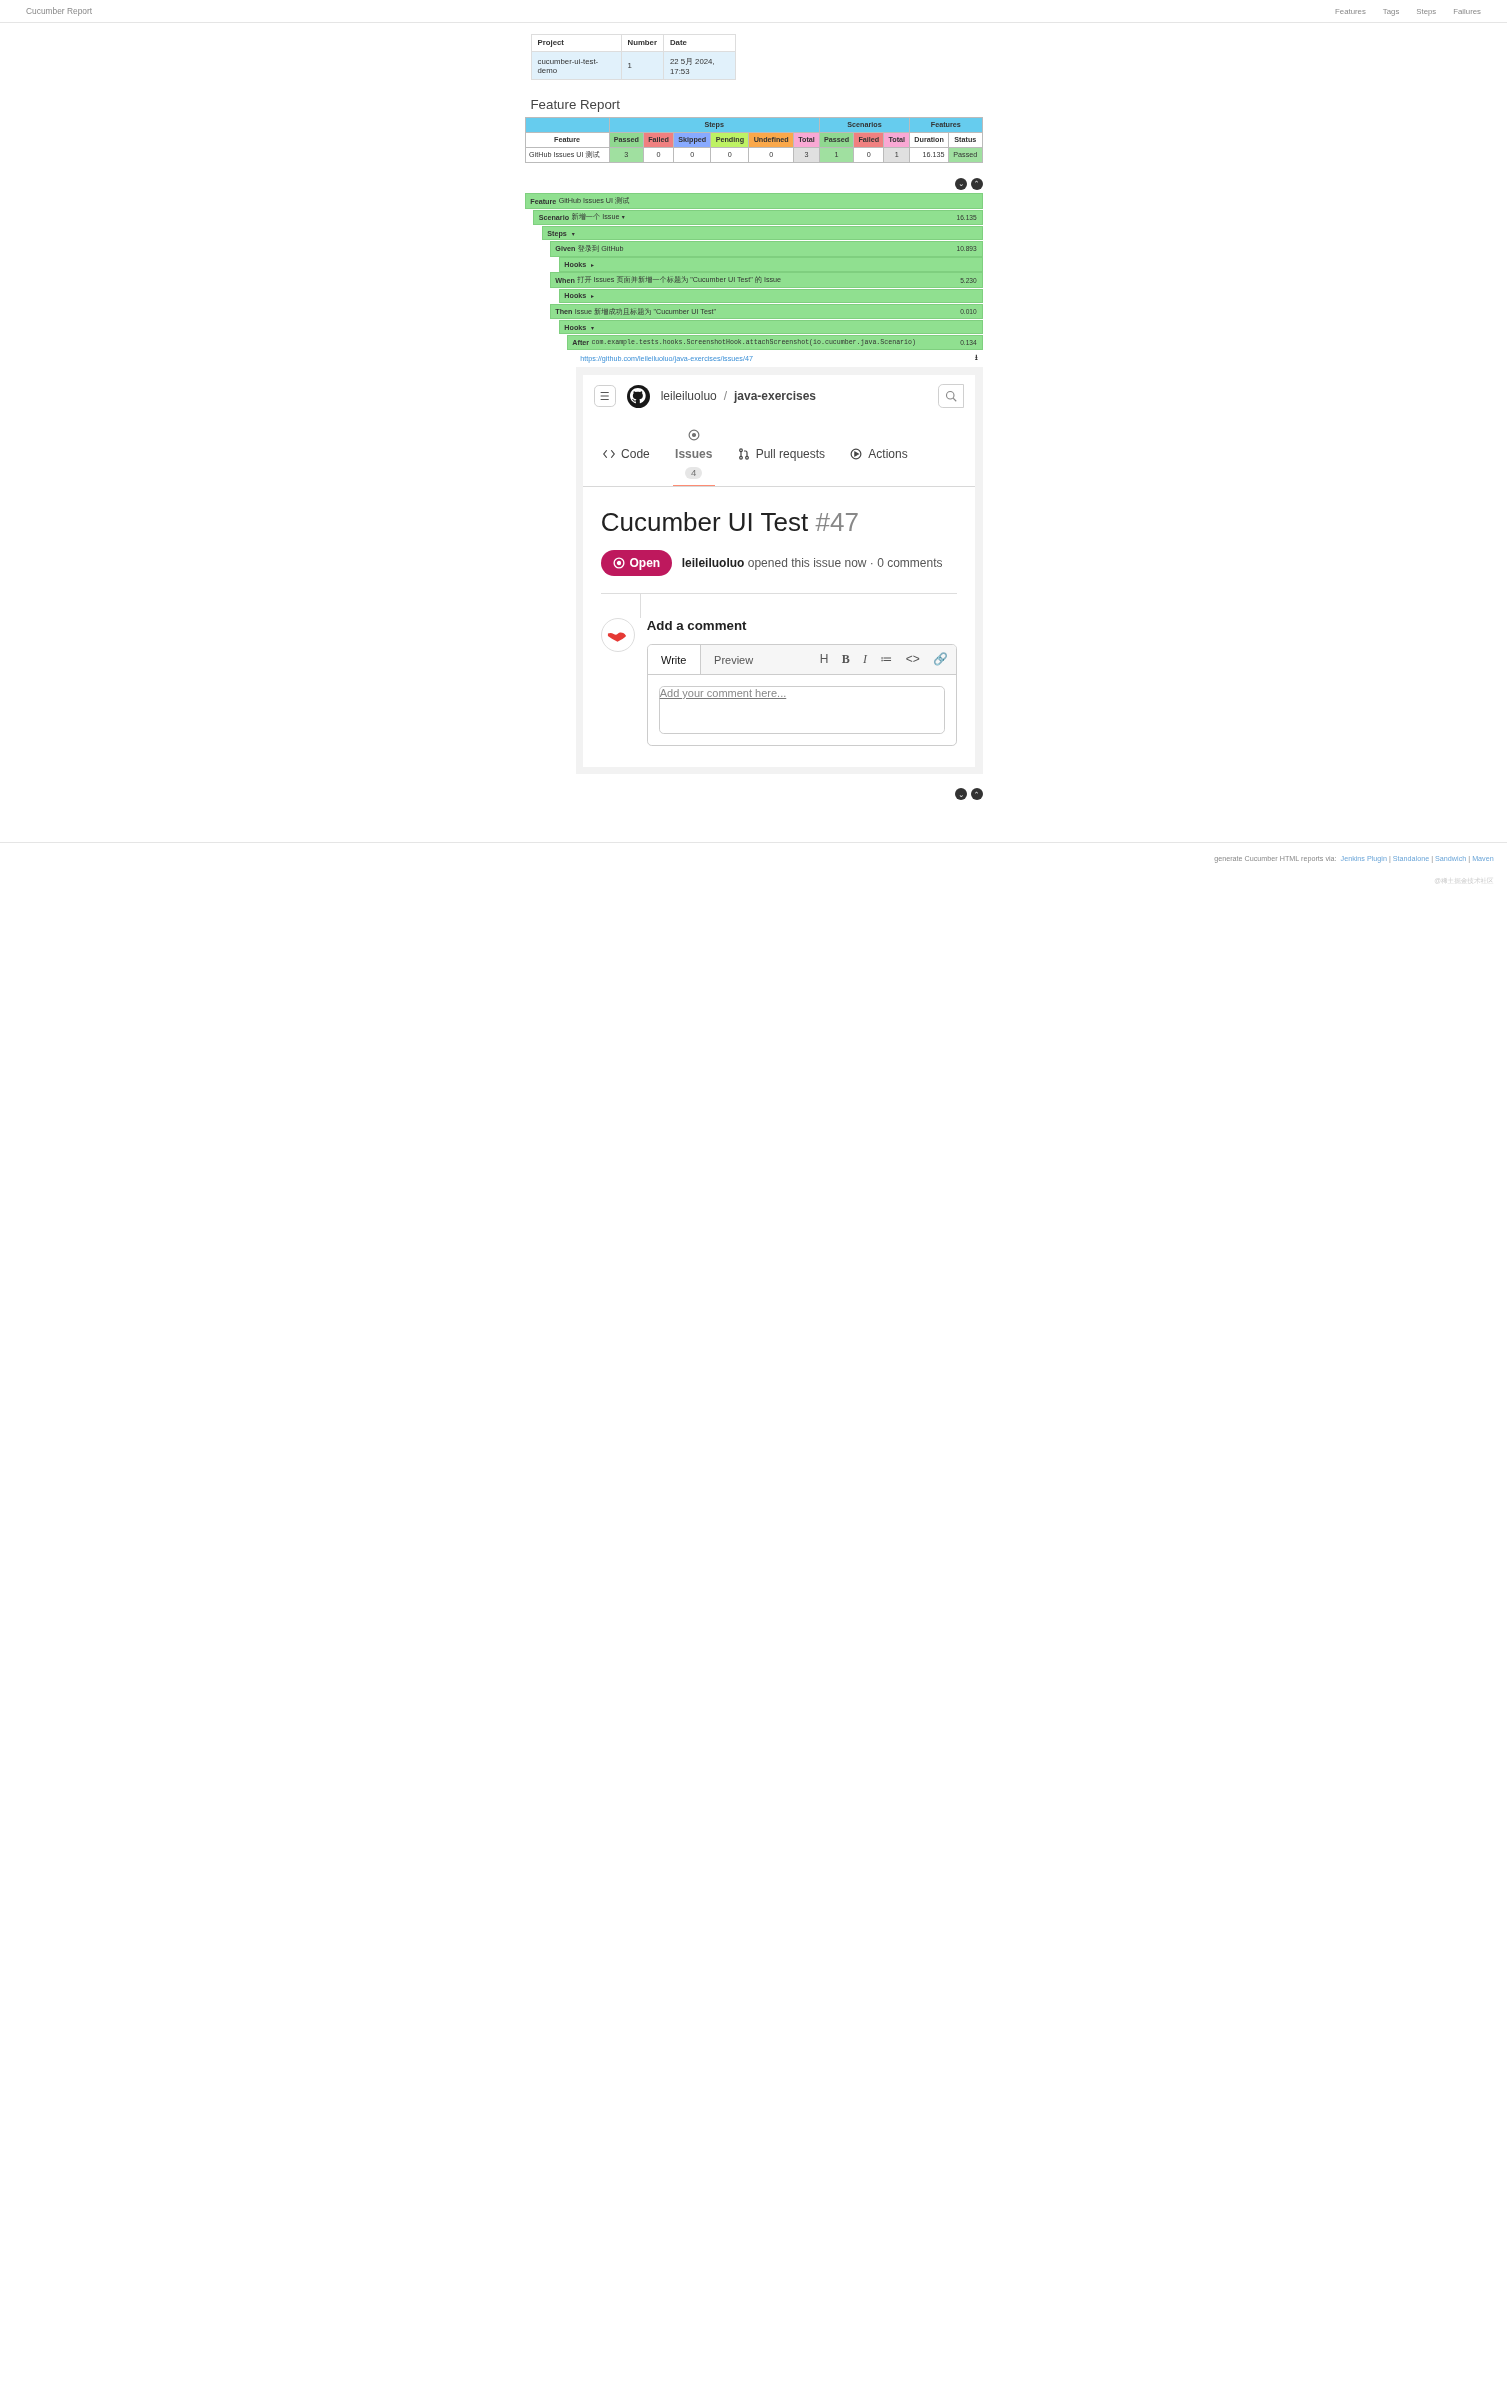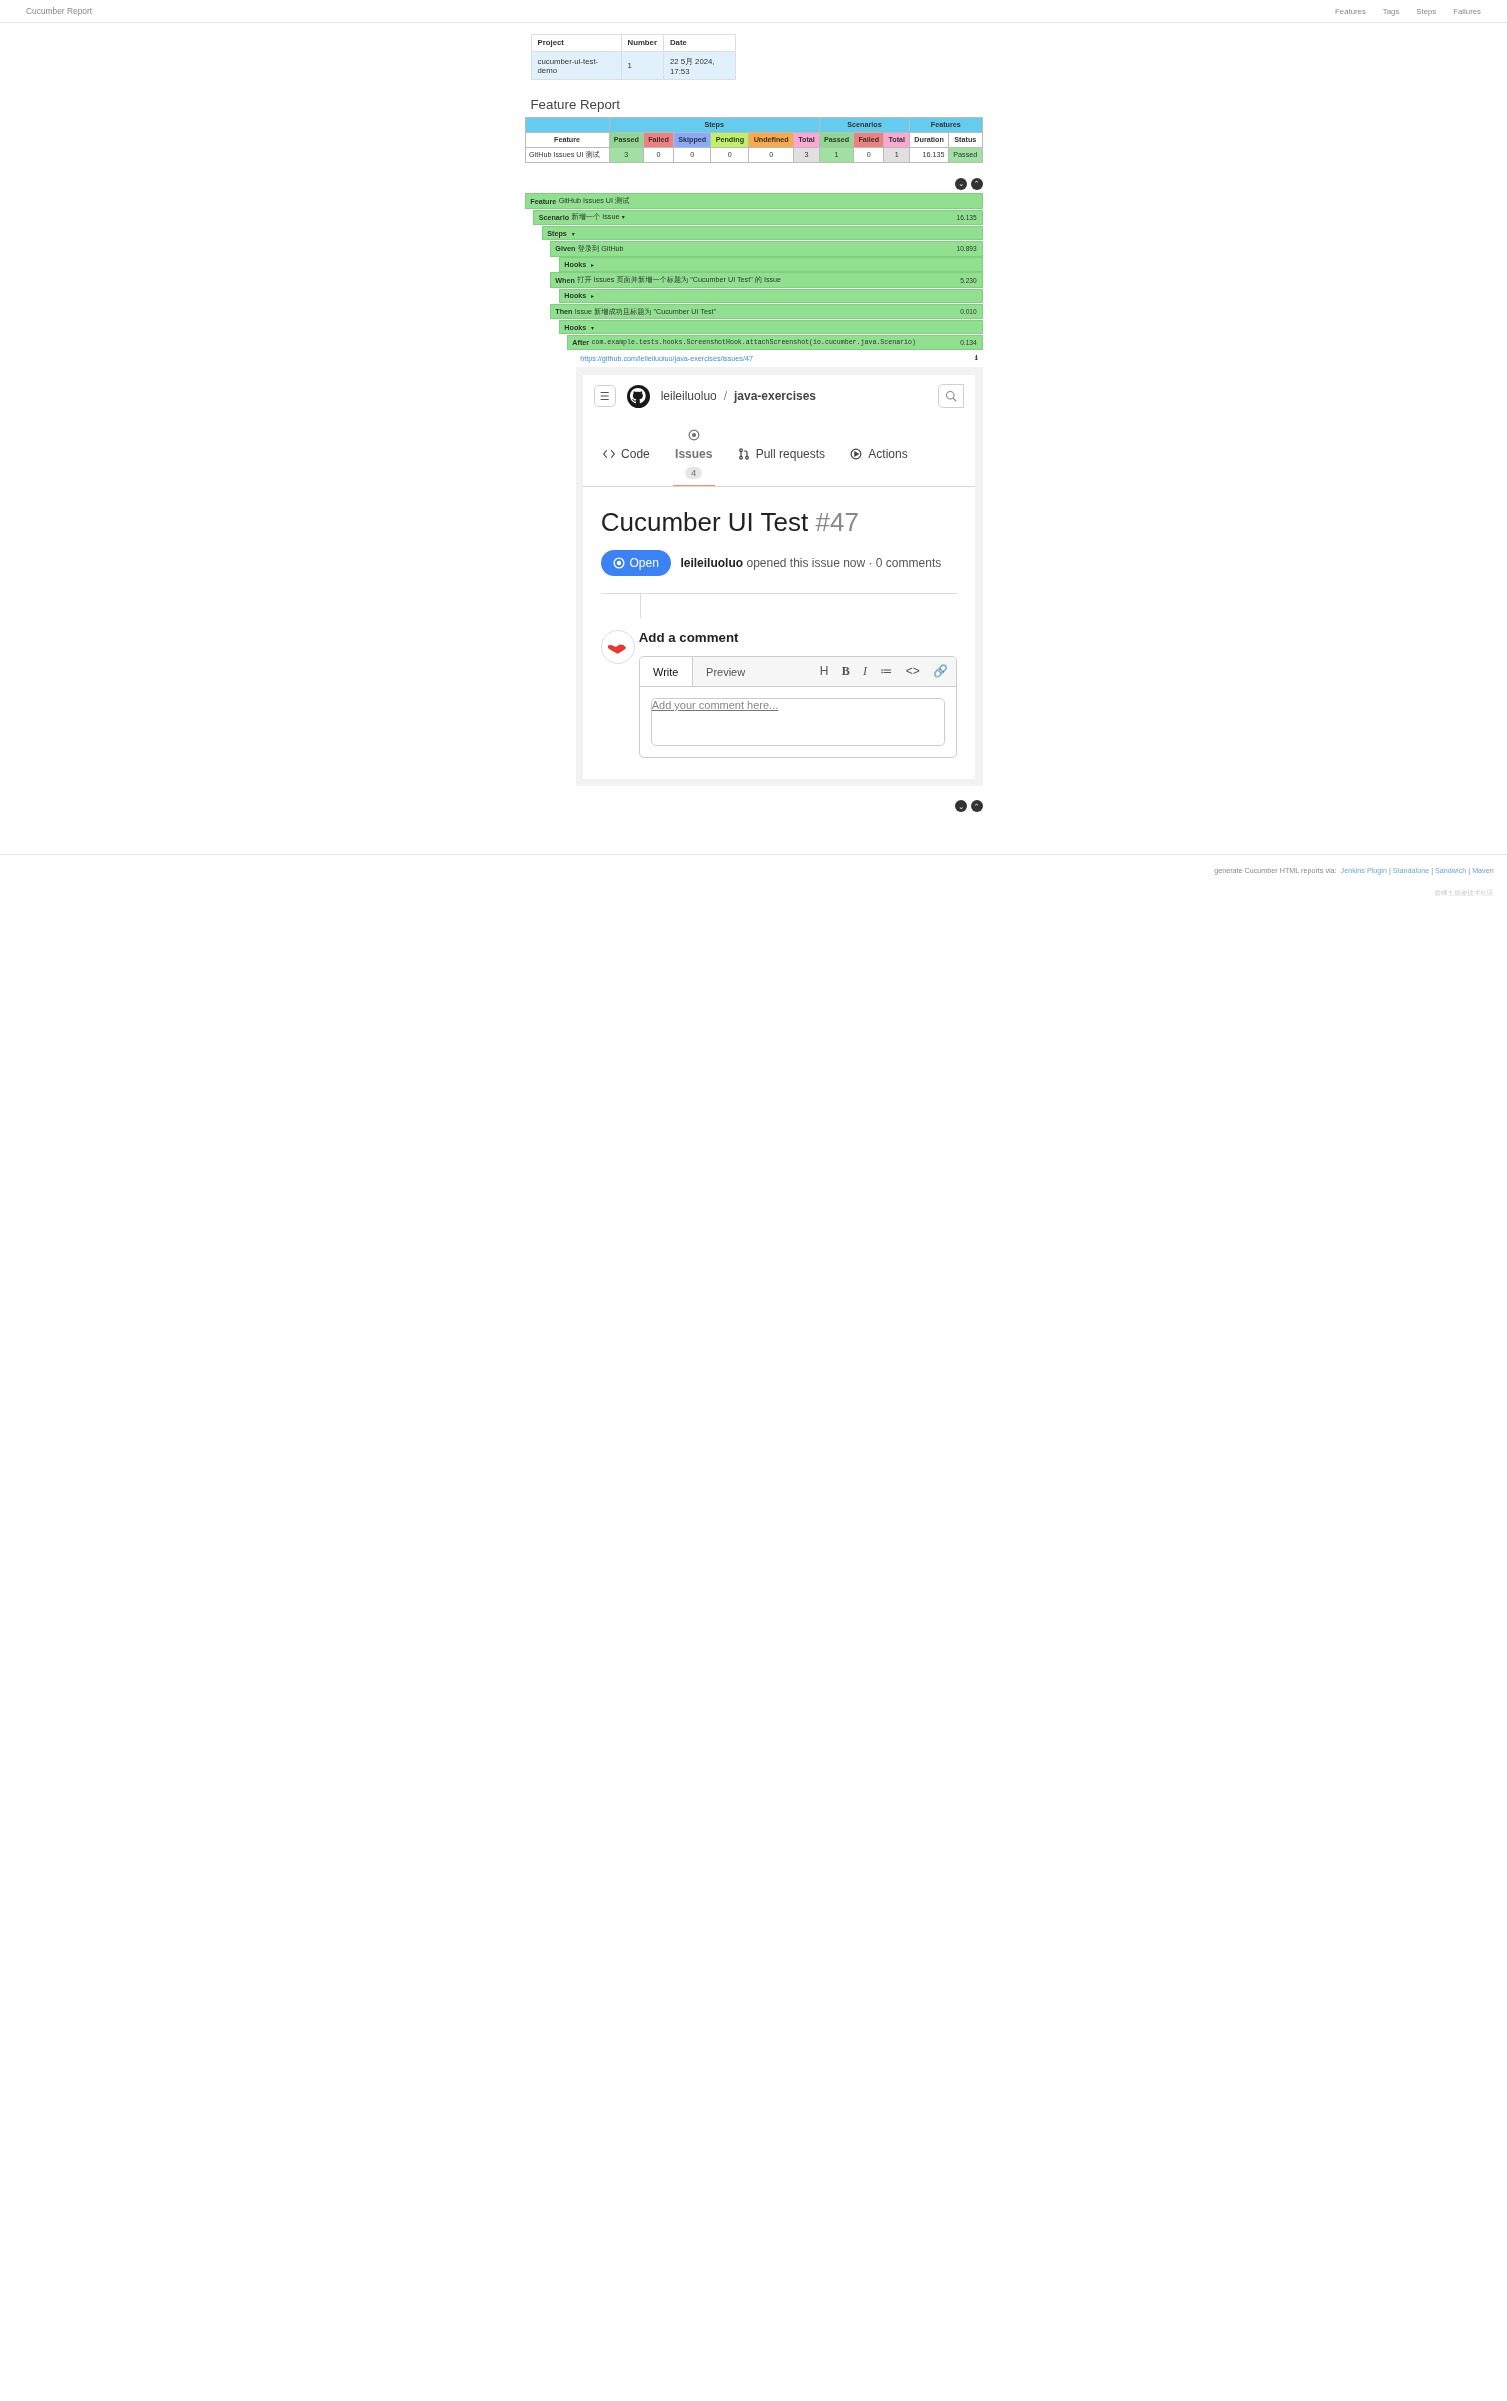--- a/index.html
+++ b/index.html
@@ -59,34 +59,34 @@
   .gh-crumb strong { font-weight: 600; }
   .gh-search { margin-left: auto; width: 26.5px; height: 24px; border: 0.6px solid #d0d0d0; border-radius: 4.8px 0 0 4.8px; display: flex; align-items: center; justify-content: center; color: #888; cursor: pointer; }
   .gh-tabs { display: flex; align-items: center; gap: 20.5px; padding: 4.8px 18px 0; border-bottom: 0.6px solid #d8d8d8; font-size: 12px; }
   .gh-tab { display: flex; align-items: center; gap: 6px; padding: 6px 2.4px; color: #444; cursor: pointer; }
   .gh-tab.active { border-bottom: 1.8px solid #fd8c73; font-weight: 600; color: #737373; flex-direction: column; }
   .gh-tab .count { background: #e6e6e6; border-radius: 7.2px; padding: 0.6px 6px; font-size: 9.6px; font-weight: 400; }
   .gh-body { padding: 20.5px 18px; }
   .gh-title { font-size: 26px; font-weight: 400; color: #222; }
   .gh-title .num { color: #888; }
   .gh-meta { display: flex; align-items: center; gap: 9.6px; margin-top: 12px; padding-bottom: 17px; border-bottom: 0.6px solid #ddd; }
-  .gh-badge { background: #3b82f6; color: #fff; border-radius: 14.5px; padding: 6px 12px; font-size: 12px; display: flex; align-items: center; gap: 4.8px; }
+  .gh-badge { background: #be185d; color: #fff; border-radius: 14.5px; padding: 6px 12px; font-size: 12px; display: flex; align-items: center; gap: 4.8px; font-weight: bold; }
   .gh-meta-text { font-size: 12px; color: #555; }
   .gh-meta-text strong { color: #222; font-weight: 600; }
   .gh-comment { display: flex; gap: 12px; margin-top: 24px; }
   .avatar { width: 34px; height: 34px; border-radius: 50%; border: 0.6px solid #ddd; display: flex; align-items: center; justify-content: center; flex-shrink: 0; }
   .avatar svg { width: 23px; height: 23px; }
   .bubble { flex: 1; border: 0.6px solid #8fc6e6; border-radius: 4.8px; position: relative; overflow: hidden; }
   .bubble-hd { background: #e1f1fb; padding: 9.6px 13.3px; font-size: 12px; color: #555; }
   .bubble-hd strong { color: #222; }
   .bubble-bd { padding: 17px 13.3px; font-size: 12px; color: #666; font-style: italic; }
   .bubble-ft { padding: 3.6px 13.3px 12px; }
   .emoji-btn { width: 22px; height: 22px; border: 0.6px solid #ccc; border-radius: 50%; display: flex; align-items: center; justify-content: center; color: #777; cursor: pointer; }
   .connector { width: 1.2px; height: 24px; background: #ddd; margin-left: 39px; }
-  .gh-add { display: flex; gap: 4px; margin-top: 12px; }
+  .gh-add { display: flex; gap: 12px; margin-top: 0; }
   .add-box { flex: 1; }
   .add-title { font-size: 13.3px; font-weight: 600; color: #222; margin-bottom: 11px; }
   .editor { border: 0.6px solid #ccc; border-radius: 4.8px; overflow: hidden; }
   .ed-tabs { display: flex; align-items: center; background: #f6f6f6; border-bottom: 0.6px solid #ccc; padding-right: 8.4px; }
   .ed-tab { padding: 8.4px 13.3px; font-size: 11px; color: #555; cursor: pointer; }
   .ed-tab.active { background: #fff; border-right: 0.6px solid #ccc; border-radius: 4.8px 0 0 0; color: #111; }
   .ed-tools { margin-left: auto; display: flex; gap: 13.3px; font-size: 12px; color: #555; }
   .ed-tools span { cursor: pointer; font-family: Georgia, serif; }
   .ed-body { padding: 11px; }
   .ed-input { width: 100%; border: 0.6px solid #ccc; border-radius: 4.8px; font-size: 11px; color: #777; min-height: 48px; text-decoration: underline; }

